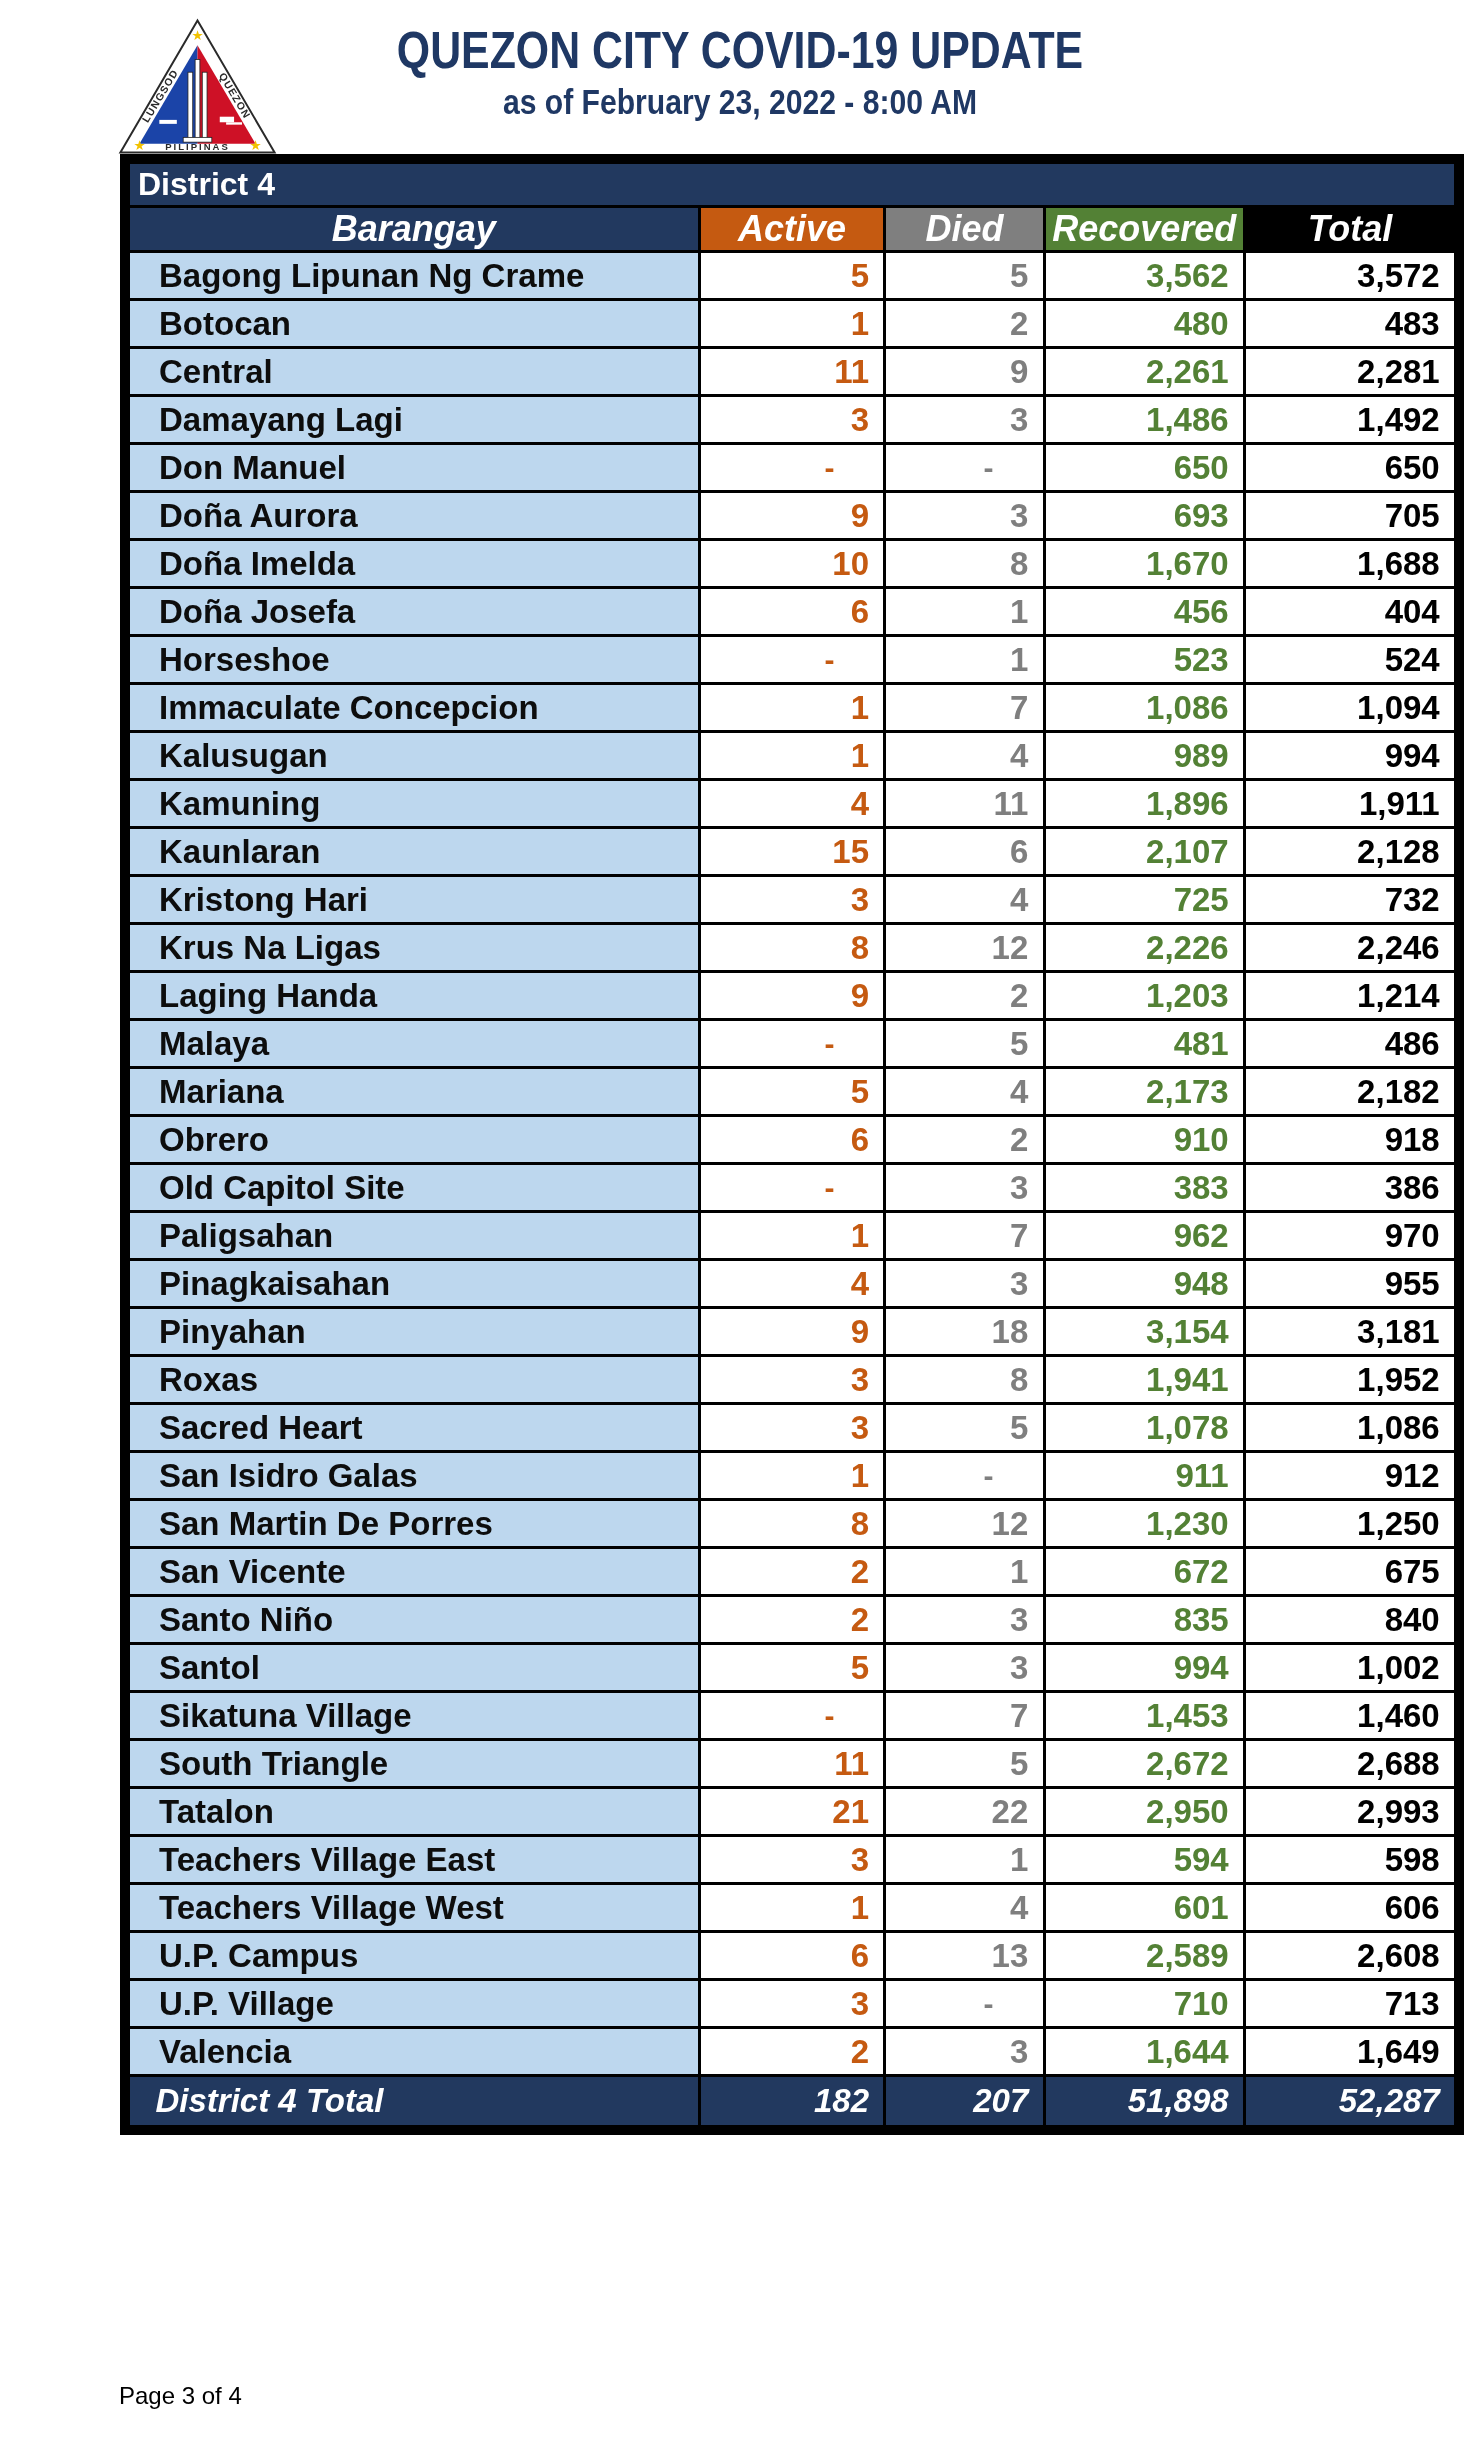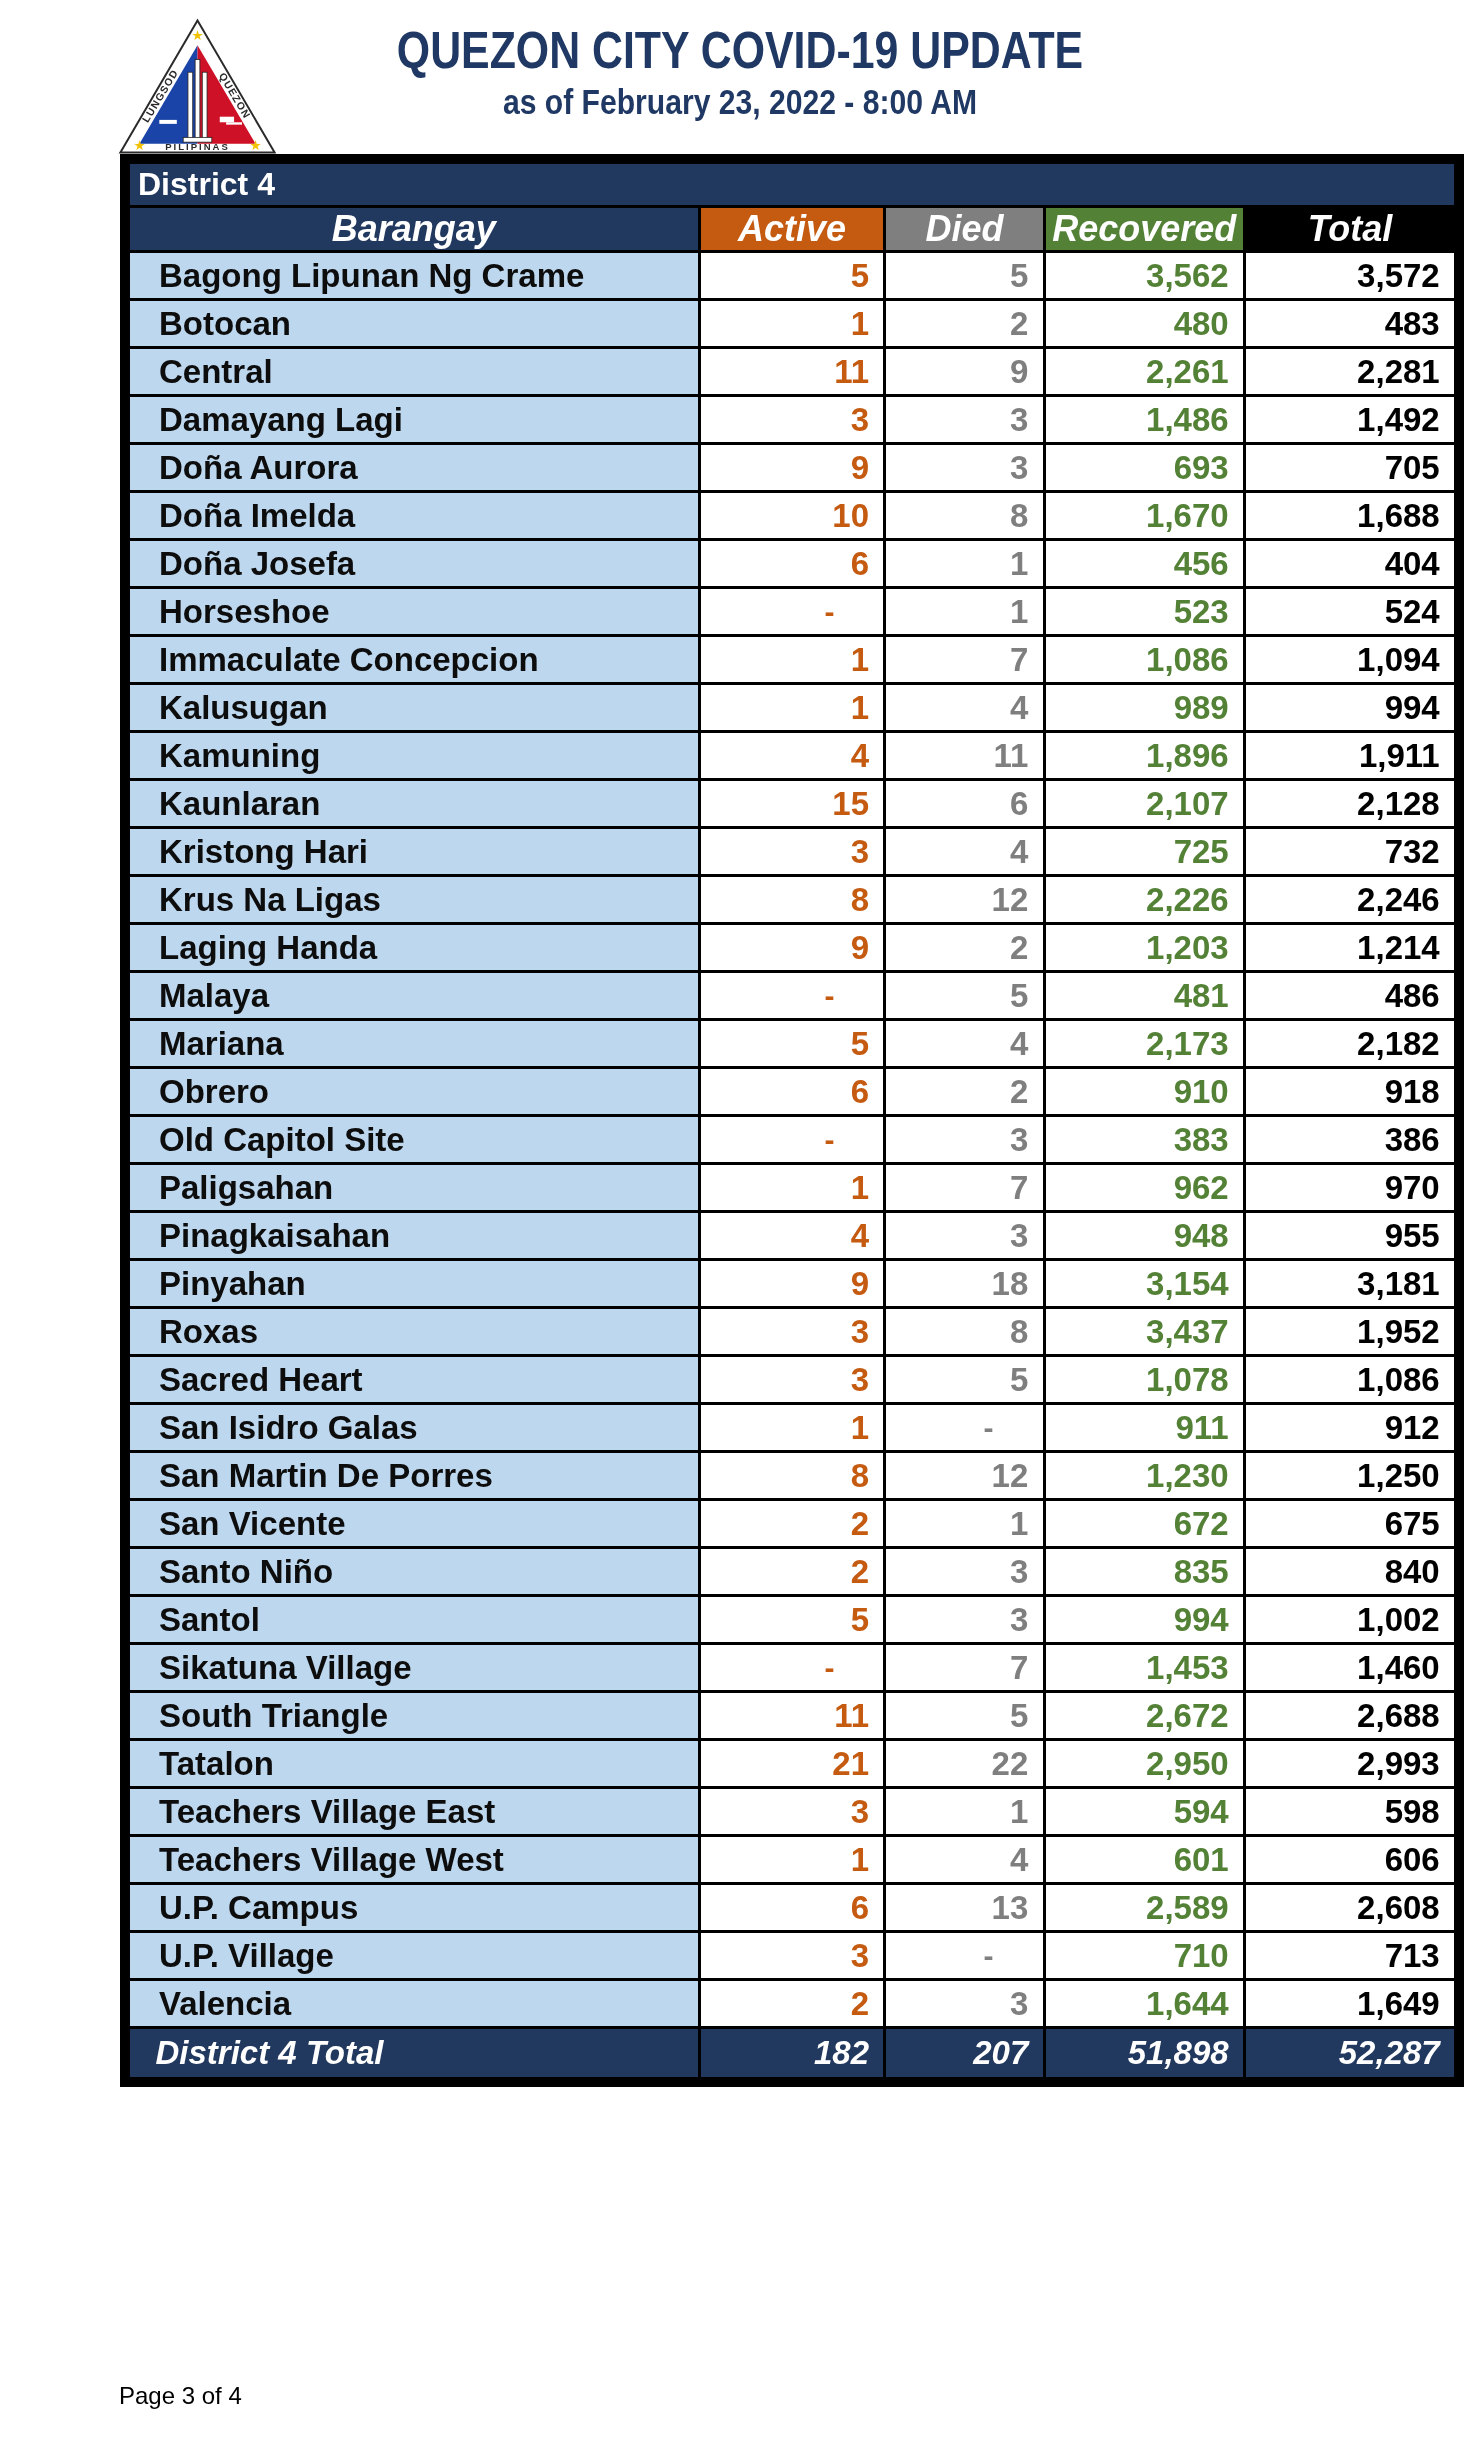--- a/index.html
+++ b/index.html
@@ -156,20 +156,27 @@
             <td class="num v-total">2,281</td>
           </tr>
           <tr>
             <td class="name">Damayang Lagi</td>
             <td class="num v-active">3</td>
             <td class="num v-died">3</td>
             <td class="num v-recovered">1,486</td>
             <td class="num v-total">1,492</td>
           </tr>
           <tr>
+            <td class="name">Don Manuel</td>
+            <td class="num v-active dash">-</td>
+            <td class="num v-died dash">-</td>
+            <td class="num v-recovered">650</td>
+            <td class="num v-total">650</td>
+          </tr>
+          <tr>
             <td class="name">Doña Aurora</td>
             <td class="num v-active">9</td>
             <td class="num v-died">3</td>
             <td class="num v-recovered">693</td>
             <td class="num v-total">705</td>
           </tr>
           <tr>
             <td class="name">Doña Imelda</td>
             <td class="num v-active">10</td>
             <td class="num v-died">8</td>
@@ -285,21 +292,21 @@
             <td class="name">Pinyahan</td>
             <td class="num v-active">9</td>
             <td class="num v-died">18</td>
             <td class="num v-recovered">3,154</td>
             <td class="num v-total">3,181</td>
           </tr>
           <tr>
             <td class="name">Roxas</td>
             <td class="num v-active">3</td>
             <td class="num v-died">8</td>
-            <td class="num v-recovered">3,437</td>
+            <td class="num v-recovered">1,941</td>
             <td class="num v-total">1,952</td>
           </tr>
           <tr>
             <td class="name">Sacred Heart</td>
             <td class="num v-active">3</td>
             <td class="num v-died">5</td>
             <td class="num v-recovered">1,078</td>
             <td class="num v-total">1,086</td>
           </tr>
           <tr>

